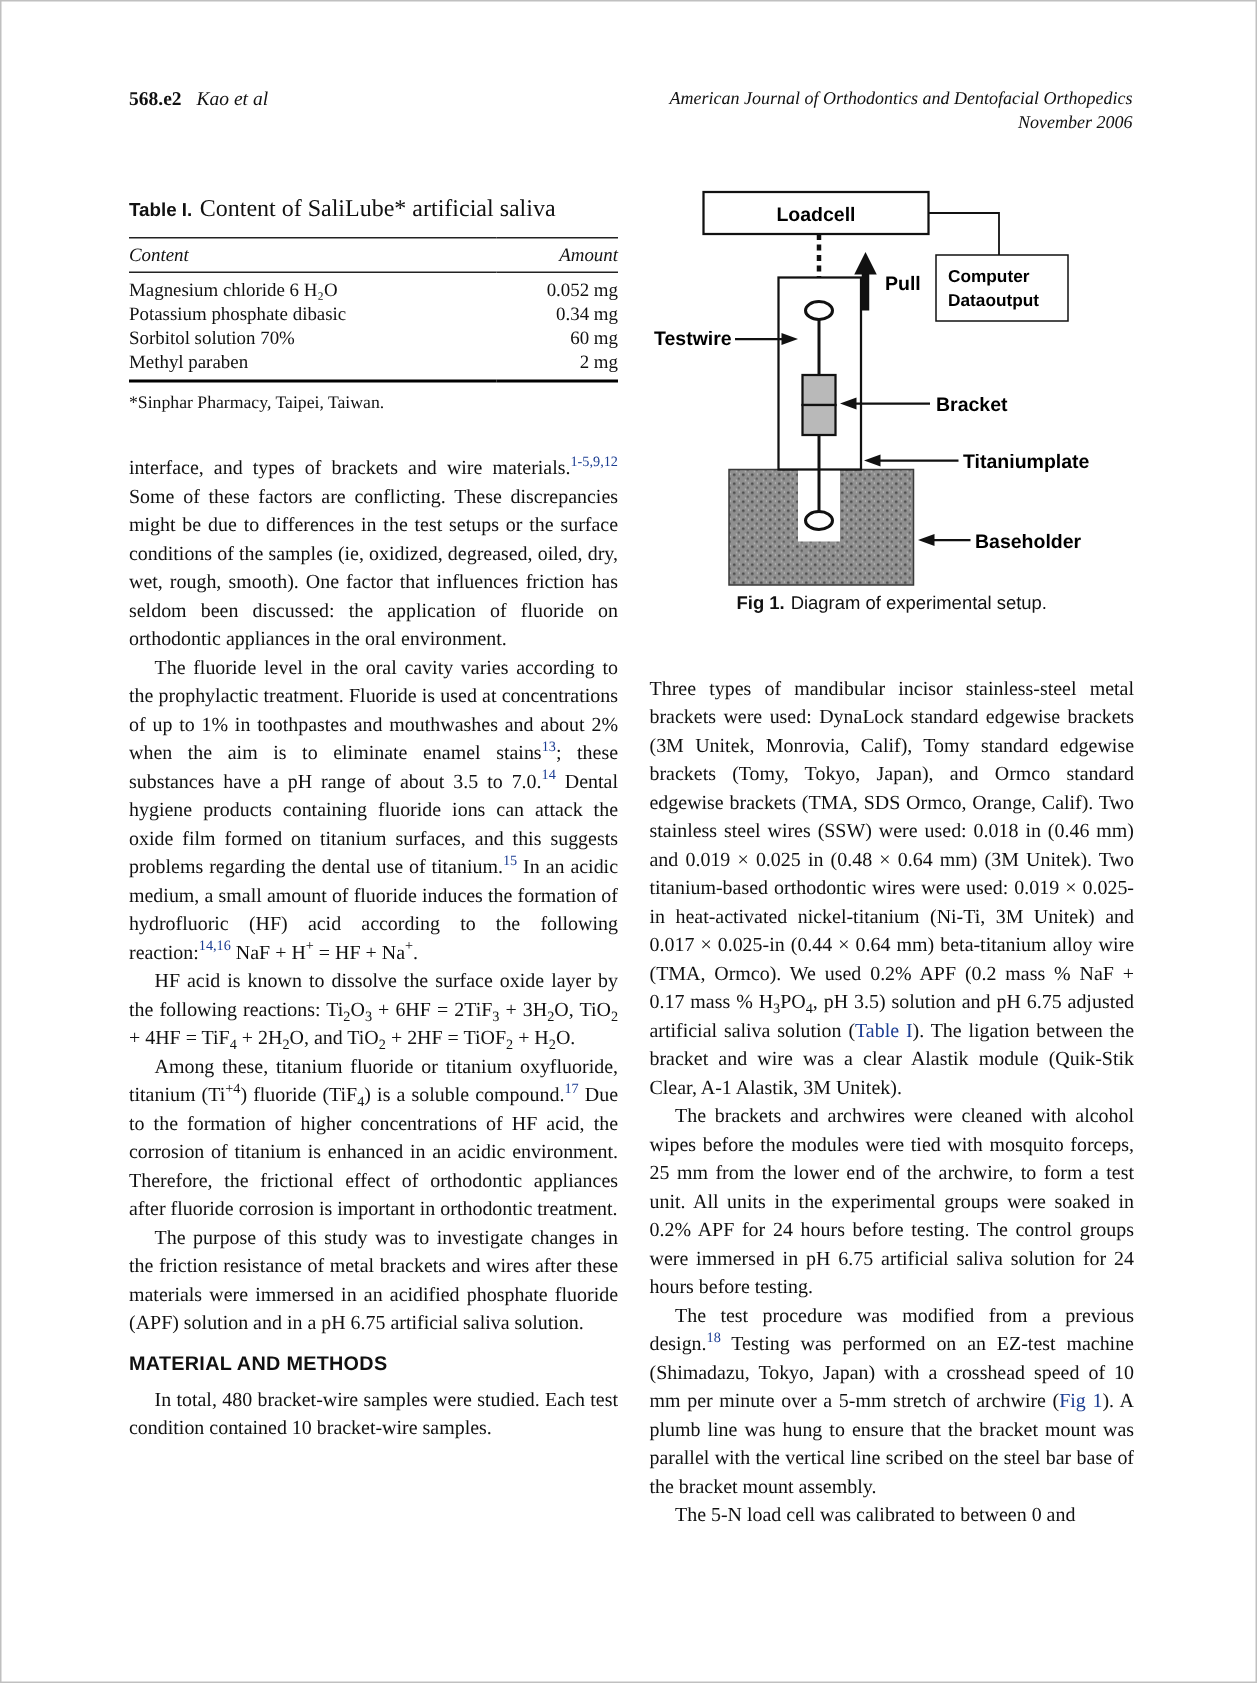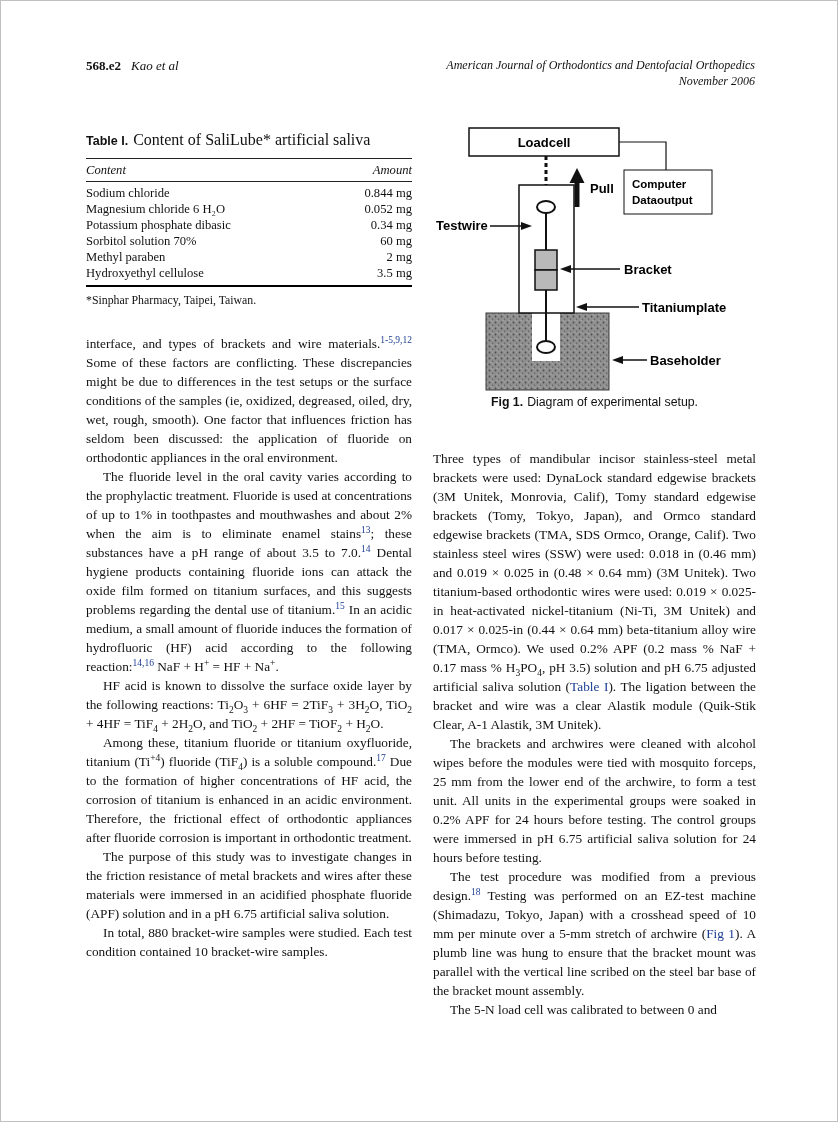--- a/index.html
+++ b/index.html
@@ -62,54 +62,47 @@
       </div>
       <table class="data">
         <thead>
           <tr>
             <th>Content</th>
             <th>Amount</th>
           </tr>
         </thead>
         <tbody>
             <tr>
-              <td>Sodium chloride</td>
-              <td>0.844 mg</td>
-            </tr>
-            <tr>
               <td>Magnesium chloride 6 H₂O</td>
               <td>0.052 mg</td>
             </tr>
             <tr>
               <td>Potassium phosphate dibasic</td>
               <td>0.34 mg</td>
             </tr>
             <tr>
               <td>Sorbitol solution 70%</td>
               <td>60 mg</td>
             </tr>
             <tr>
               <td>Methyl paraben</td>
               <td>2 mg</td>
             </tr>
-            <tr>
-              <td>Hydroxyethyl cellulose</td>
-              <td>3.5 mg</td>
-            </tr>
           </tbody>
       </table>
       <div class="footnote">*Sinphar Pharmacy, Taipei, Taiwan.</div>
     </div>
     <div class="bodytext">
         <p class=""><span>interface, and types of brackets and wire materials.</span><sup><a class="ref-link">1-5,9,12</a></sup><span> Some of these factors are conflicting. These discrepancies might be due to differences in the test setups or the surface conditions of the samples (ie, oxidized, degreased, oiled, dry, wet, rough, smooth). One factor that influences friction has seldom been discussed: the application of fluoride on orthodontic appliances in the oral environment.</span></p>
         <p class="indent"><span>The fluoride level in the oral cavity varies according to the prophylactic treatment. Fluoride is used at concentrations of up to 1% in toothpastes and mouthwashes and about 2% when the aim is to eliminate enamel stains</span><sup><a class="ref-link">13</a></sup><span>; these substances have a pH range of about 3.5 to 7.0.</span><sup><a class="ref-link">14</a></sup><span> Dental hygiene products containing fluoride ions can attack the oxide film formed on titanium surfaces, and this suggests problems regarding the dental use of titanium.</span><sup><a class="ref-link">15</a></sup><span> In an acidic medium, a small amount of fluoride induces the formation of hydrofluoric (HF) acid according to the following reaction:</span><sup><a class="ref-link">14,16</a></sup><span> NaF + H</span><sup>+</sup><span> = HF + Na</span><sup>+</sup><span>.</span></p>
         <p class="indent"><span>HF acid is known to dissolve the surface oxide layer by the following reactions: Ti</span><sub>2</sub><span>O</span><sub>3</sub><span> + 6HF = 2TiF</span><sub>3</sub><span> + 3H</span><sub>2</sub><span>O, TiO</span><sub>2</sub><span> + 4HF = TiF</span><sub>4</sub><span> + 2H</span><sub>2</sub><span>O, and TiO</span><sub>2</sub><span> + 2HF = TiOF</span><sub>2</sub><span> + H</span><sub>2</sub><span>O.</span></p>
         <p class="indent"><span>Among these, titanium fluoride or titanium oxyfluoride, titanium (Ti</span><sup>+4</sup><span>) fluoride (TiF</span><sub>4</sub><span>) is a soluble compound.</span><sup><a class="ref-link">17</a></sup><span> Due to the formation of higher concentrations of HF acid, the corrosion of titanium is enhanced in an acidic environment. Therefore, the frictional effect of orthodontic appliances after fluoride corrosion is important in orthodontic treatment.</span></p>
         <p class="indent"><span>The purpose of this study was to investigate changes in the friction resistance of metal brackets and wires after these materials were immersed in an acidified phosphate fluoride (APF) solution and in a pH 6.75 artificial saliva solution.</span></p>
-        <p class="indent"><span>In total, 880 bracket-wire samples were studied. Each test condition contained 10 bracket-wire samples.</span></p>
+        <h2 class="section-heading"><span>MATERIAL AND METHODS</span></h2>
+        <p class="indent"><span>In total, 480 bracket-wire samples were studied. Each test condition contained 10 bracket-wire samples.</span></p>
       </div>
   </div>
 
   <div class="col-right">
     <div class="figure-block">
       <svg width="322" height="272" viewBox="0 0 322 272">
         <defs>
           <pattern id="speckle" width="6" height="6" patternUnits="userSpaceOnUse">
             <rect width="6" height="6" fill="#8f8f8f"></rect>
             <circle cx="1.5" cy="1.5" r="0.9" fill="#4d4d4d"></circle>

